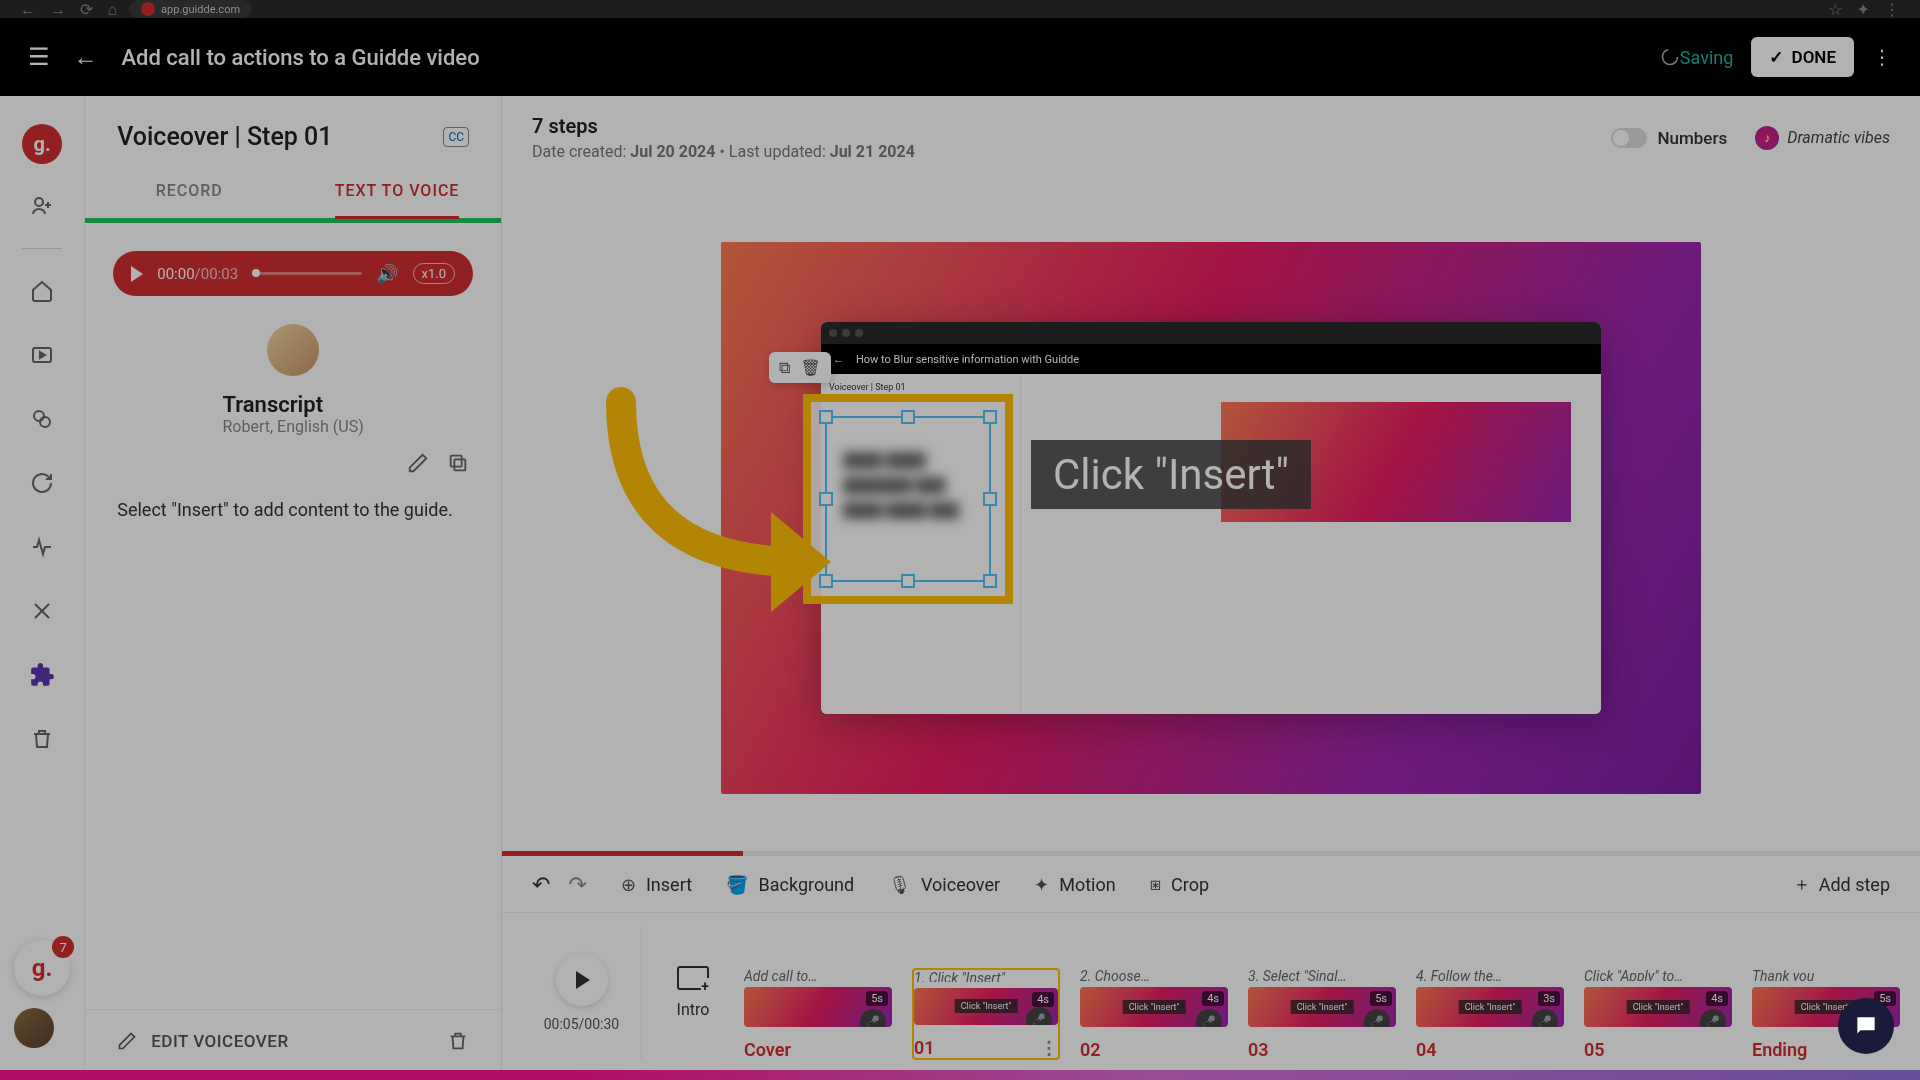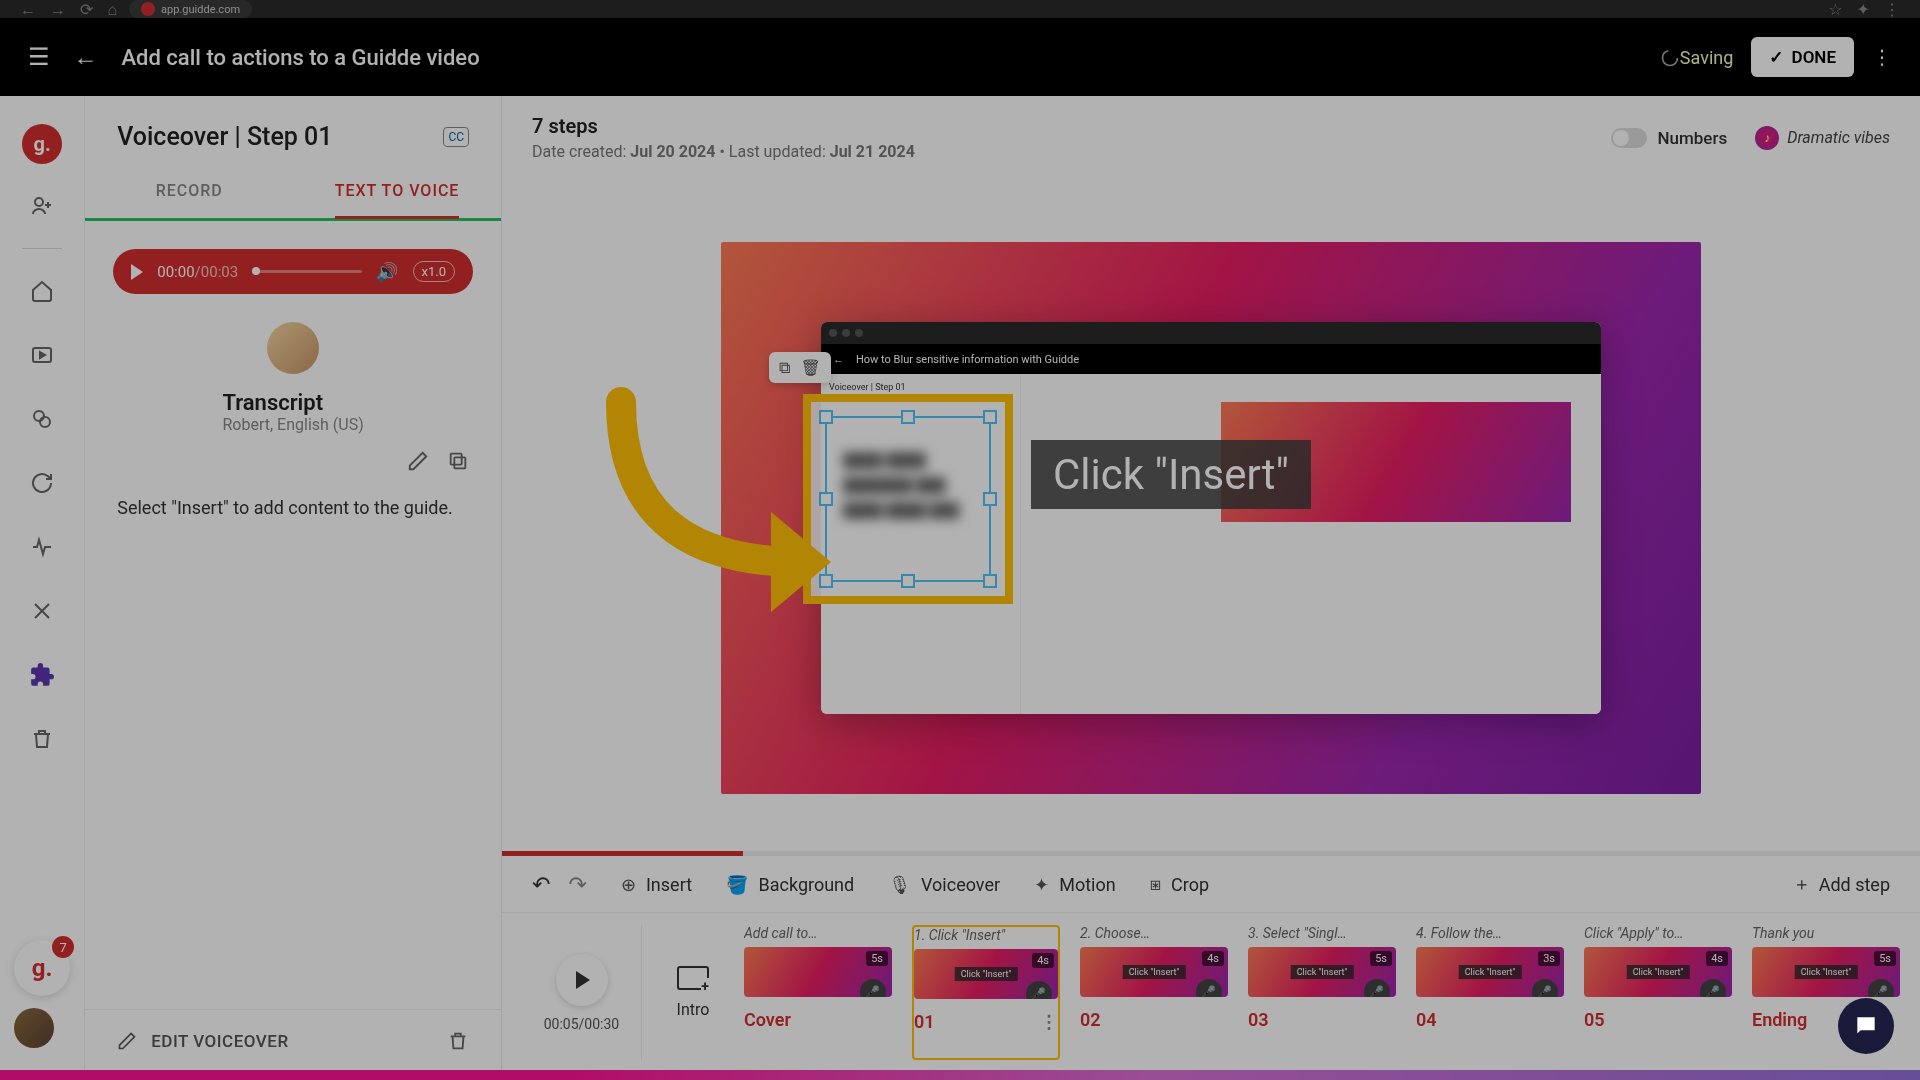--- a/index.html
+++ b/index.html
@@ -8,42 +8,42 @@
 .browser-bar { height: 18px; background: #2a2a2a; display: flex; align-items: center; padding: 0 20px; gap: 12px; }
 .browser-bar .nav-icons { display: flex; gap: 14px; color: #888; }
 .browser-bar .url-pill { background: #3a3a3a; border-radius: 12px; padding: 2px 12px; font-size: 11px; color: #ccc; display: flex; align-items: center; gap: 6px; }
 .browser-bar .logo-dot { width: 14px; height: 14px; background: #d32f2f; border-radius: 50%; }
 .browser-bar .right-icons { margin-left: auto; display: flex; gap: 14px; color: #888; }
 
 .app-header { height: 78px; background: #000; display: flex; align-items: center; padding: 0 28px; color: #fff; gap: 24px; }
 .app-header .menu-icon, .app-header .back-icon { color: #fff; font-size: 24px; }
 .app-header .title { font-size: 22px; font-weight: 500; }
 .app-header .right { margin-left: auto; display: flex; align-items: center; gap: 18px; }
-.app-header .saving { color: #fef9c3; font-size: 18px; display: flex; align-items: flex-end; gap: 0; }
+.app-header .saving { color: #14b8a6; font-size: 18px; display: flex; align-items: flex-start; gap: 0; }
 .app-header .done-btn { background: #fff; color: #000; padding: 10px 18px; border-radius: 6px; font-weight: 600; font-size: 17px; display: flex; align-items: center; gap: 8px; }
 .app-header .kebab { color: #fff; font-size: 20px; }
 
 .main-area { display: flex; height: calc(100% - 96px - 8px); }
 
 .far-left-rail { width: 94px; background: #fff; display: flex; flex-direction: column; align-items: center; padding-top: 28px; gap: 20px; border-right: 1px solid #eee; }
 .far-left-rail .logo-g { width: 40px; height: 40px; background: #d32f2f; border-radius: 50%; display: flex; align-items: center; justify-content: center; color: #fff; font-weight: bold; font-size: 20px; }
 .far-left-rail .rail-icon { width: 44px; height: 44px; display: flex; align-items: center; justify-content: center; color: #666; }
 .far-left-rail .rail-icon.accent { color: #5e35b1; }
 .far-left-rail .divider { width: 40px; height: 1px; background: #ddd; }
 .far-left-rail .bottom { margin-top: auto; margin-bottom: 24px; position: relative; }
 .far-left-rail .badge-g { width: 56px; height: 56px; background: #fff; border-radius: 50%; box-shadow: 0 2px 8px rgba(0,0,0,.15); display: flex; align-items: center; justify-content: center; position: relative; }
 .far-left-rail .badge-count { position: absolute; top: -4px; right: -4px; background: #d32f2f; color: #fff; border-radius: 50%; width: 22px; height: 22px; font-size: 13px; display: flex; align-items: center; justify-content: center; }
 .far-left-rail .avatar-small { width: 40px; height: 40px; border-radius: 50%; background: linear-gradient(135deg,#8a6d3b,#5d4037); margin-top: 12px; }
 
 .left-panel { width: 460px; background: #fff; border-right: 1px solid #e8e8e8; display: flex; flex-direction: column; }
 .left-panel .panel-header { padding: 26px 32px 12px; display: flex; align-items: center; justify-content: space-between; }
 .left-panel .panel-title { font-size: 25px; font-weight: 500; color: #222; }
 .left-panel .cc-chip { border: 1.5px solid #888; border-radius: 4px; padding: 2px 4px; font-size: 12px; color: #0369a1; }
 
-.left-panel .tabs { display: flex; border-bottom: 3px solid #22c55e; }
+.left-panel .tabs { display: flex; border-bottom: 5px solid #22c55e; }
 .left-panel .tab { flex: 1; text-align: center; padding: 18px 0; font-size: 16px; letter-spacing: 1px; color: #888; font-weight: 500; position: relative; }
 .left-panel .tab.active { color: #d32f2f; }
 .left-panel .tab.active::after { content: ''; position: absolute; bottom: -1px; left: 20%; right: 20%; height: 3px; background: #d32f2f; }
 
 .audio-player { margin: 28px 28px 20px; background: #d32f2f; border-radius: 28px; padding: 12px 18px; display: flex; align-items: center; gap: 14px; color: #fff; }
 .audio-player .play { width: 0; height: 0; border-left: 12px solid #fff; border-top: 8px solid transparent; border-bottom: 8px solid transparent; }
 .audio-player .time { font-size: 15px; }
 .audio-player .progress { flex: 1; height: 3px; background: rgba(255,255,255,.4); border-radius: 2px; position: relative; }
 .audio-player .progress::before { content:''; position:absolute; left:0; top:-3px; width:8px; height:8px; background:#fff; border-radius:50%; }
 .audio-player .vol { font-size: 18px; }
@@ -105,21 +105,21 @@
 .timeline { height: 160px; border-top: 1px solid #eee; display: flex; padding: 12px 20px; gap: 16px; }
 .timeline .play-col { width: 120px; display: flex; flex-direction: column; align-items: center; justify-content: center; gap: 10px; border-right: 1px solid #eee; }
 .timeline .play-circle { width: 52px; height: 52px; border-radius: 50%; box-shadow: 0 2px 6px rgba(0,0,0,.15); display:flex;align-items:center;justify-content:center;}
 .timeline .play-circle .tri { width:0;height:0;border-left:14px solid #333;border-top:9px solid transparent;border-bottom:9px solid transparent; margin-left:3px;}
 .timeline .time-total { font-size: 14px; color: #555; }
 .timeline .intro-col { width: 70px; display:flex; flex-direction:column; align-items:center; justify-content:center; gap:10px; color:#333; font-size:16px;}
 .timeline .intro-col .cam { border:2px solid #333; width:32px; height:24px; border-radius:3px; position:relative;}
 .timeline .intro-col .cam::after{content:'+'; position:absolute; right:-2px; bottom:-6px; background:#fff; font-weight:bold; font-size:14px;}
 
 .timeline .steps-row { flex:1; display:flex; gap:20px; overflow:hidden;}
-.timeline .step { width: 148px; display:flex; flex-direction:column; gap:6px;}
+.timeline .step { width: 148px; display:flex; flex-direction:column; gap:6px;margin-top:43px;}
 .timeline .step .cap { font-size: 14px; color:#666; font-style:italic; white-space:nowrap; overflow:hidden; text-overflow:ellipsis;}
 .timeline .step .thumb { height: 50px; border-radius:4px; background:linear-gradient(120deg,#ff7b54,#e91e63,#9c27b0); position:relative; overflow:hidden;}
 .timeline .step .thumb .dur { position:absolute; top:4px; right:4px; background:rgba(0,0,0,.6); color:#fff; font-size:11px; padding:1px 5px; border-radius:3px;}
 .timeline .step .thumb .mic { position:absolute; bottom:-8px; right:6px; width:26px; height:26px; background:#424242; border-radius:50%; display:flex;align-items:center;justify-content:center;color:#fff;font-size:12px;}
 .timeline .step .thumb .inner-label{position:absolute;top:50%;left:50%;transform:translate(-50%,-50%);background:rgba(40,40,40,.8);color:#fff;font-size:9px;padding:2px 6px;white-space:nowrap;}
 .timeline .step .label { font-size: 18px; font-weight:600; color:#d32f2f; margin-top:6px; display:flex; align-items:center; gap:8px;}
 .timeline .step.selected { outline: 2px solid #ffc107; outline-offset: -2px; padding: 2px; border-radius: 4px;}
 .timeline .step.selected .label { color:#d32f2f; }
 .timeline .step .kebab-sm { color:#888; margin-left:auto;}
 

